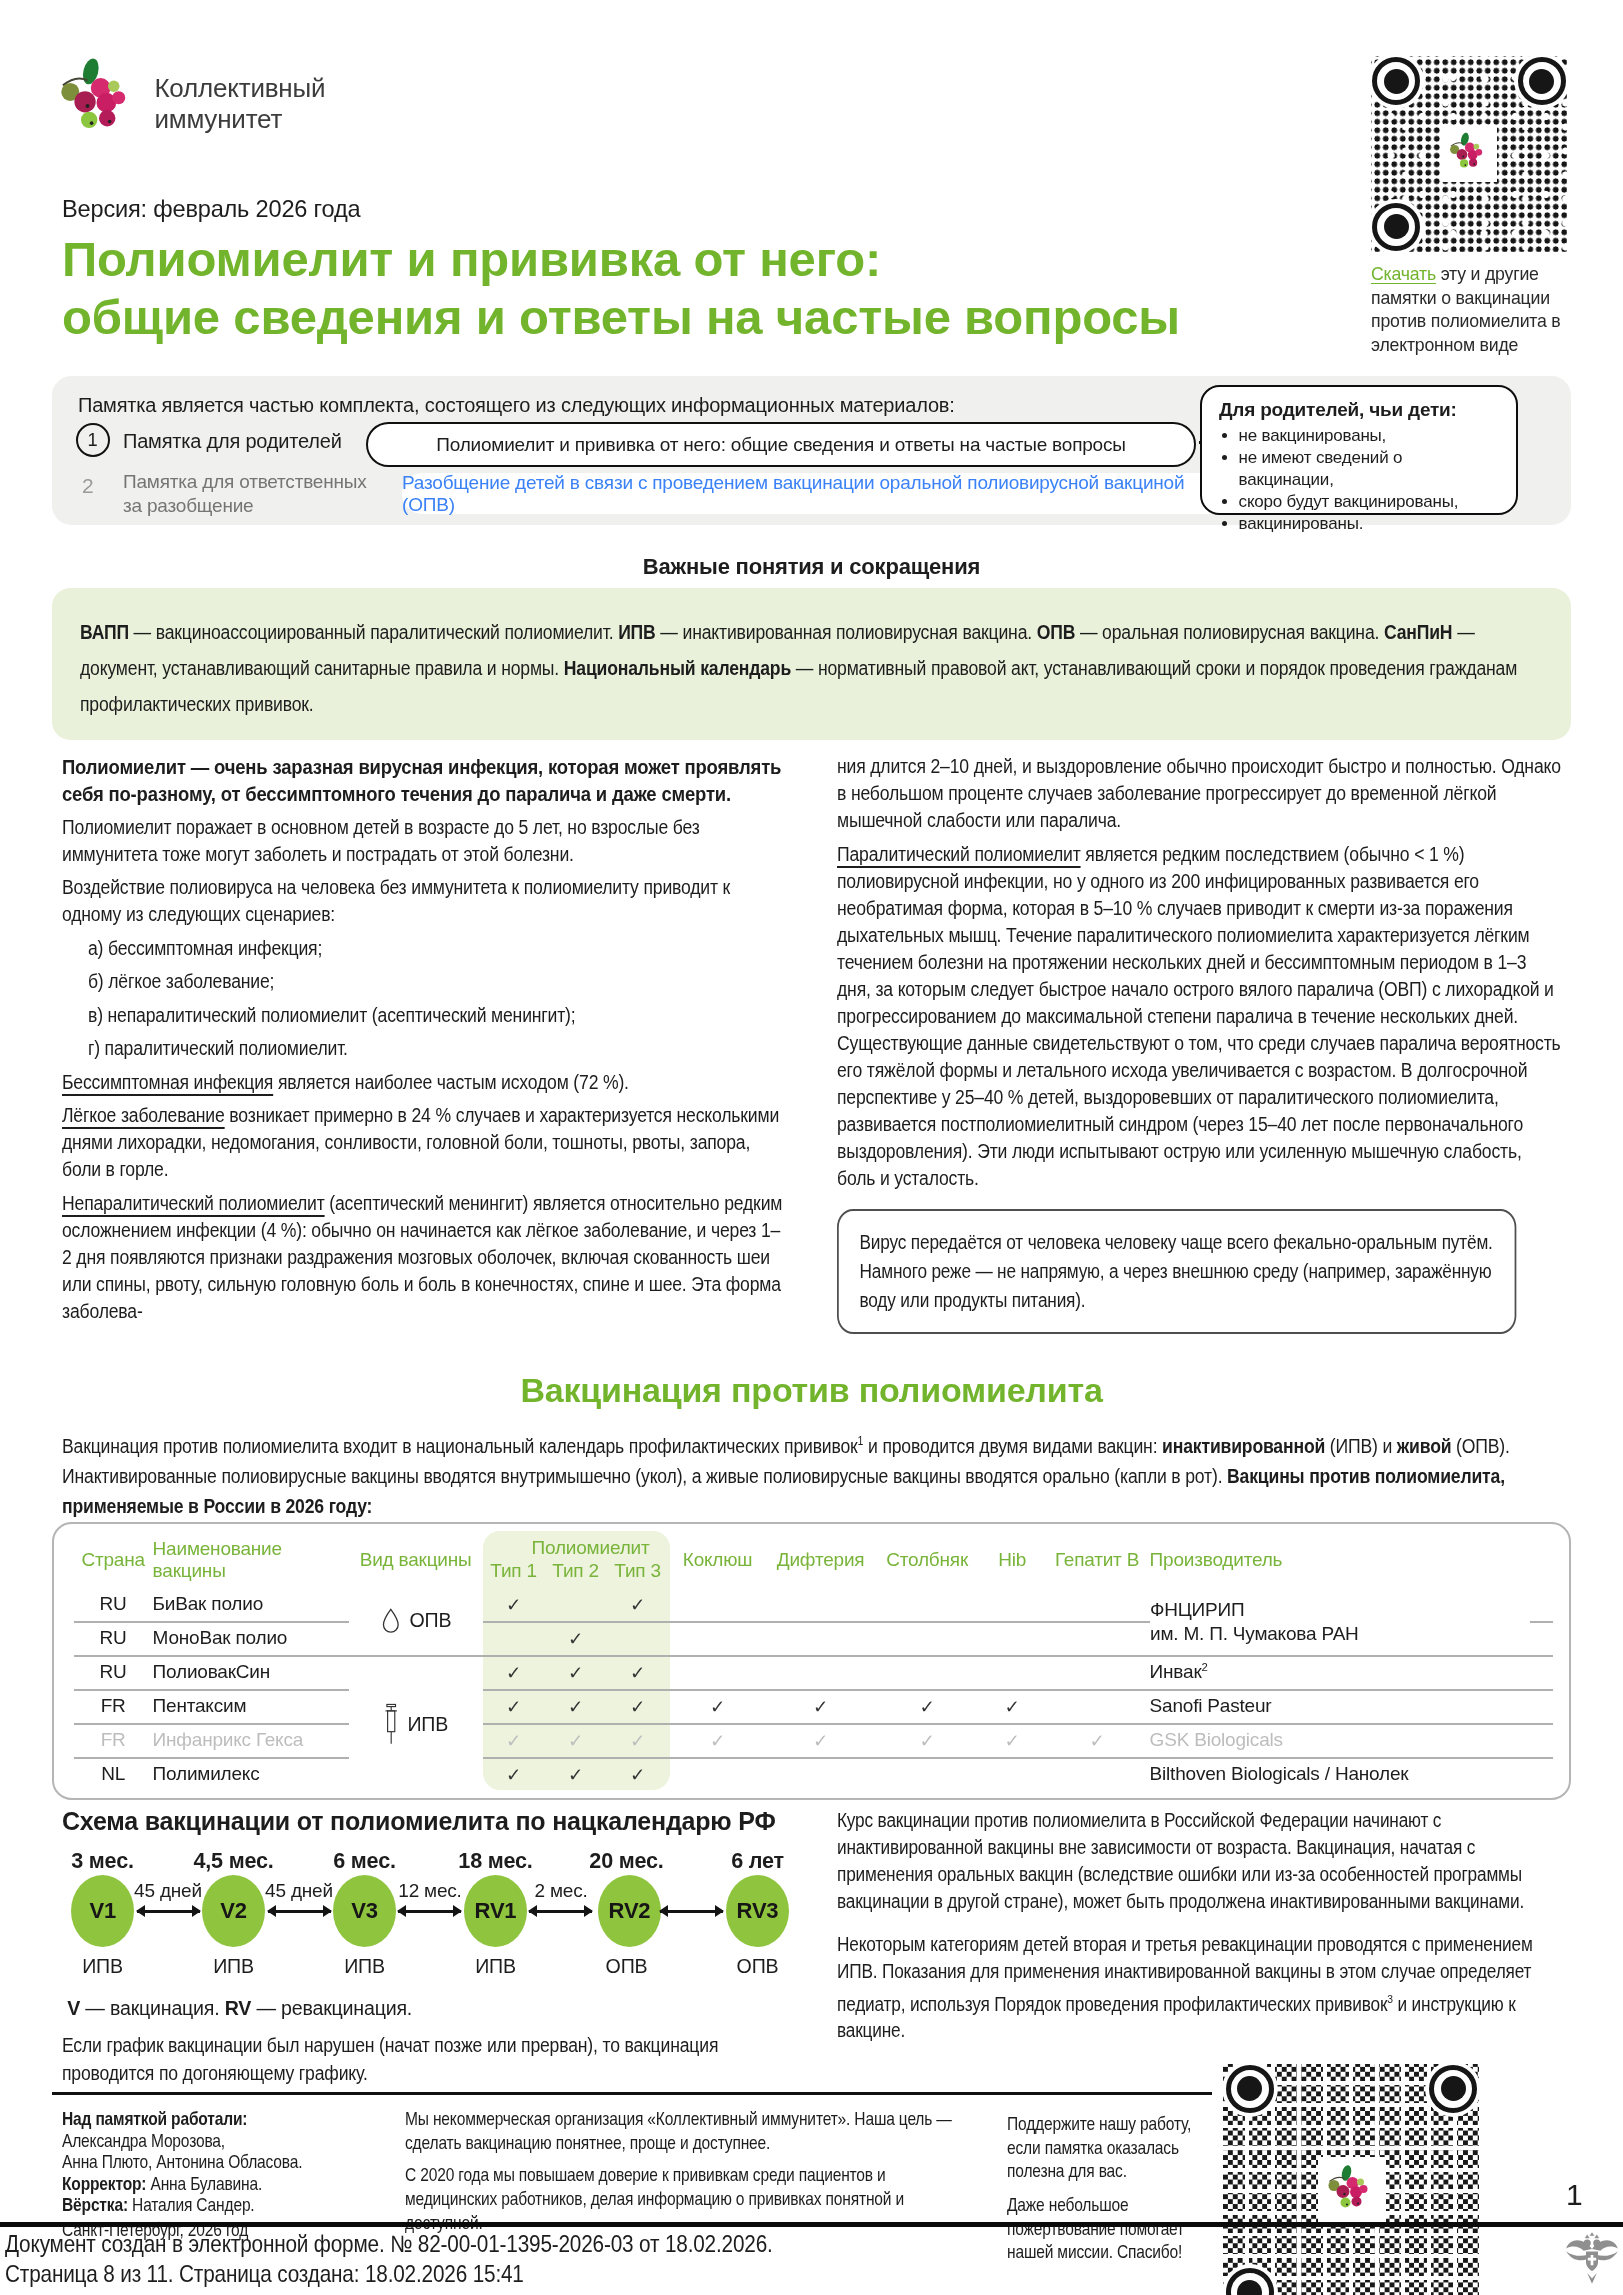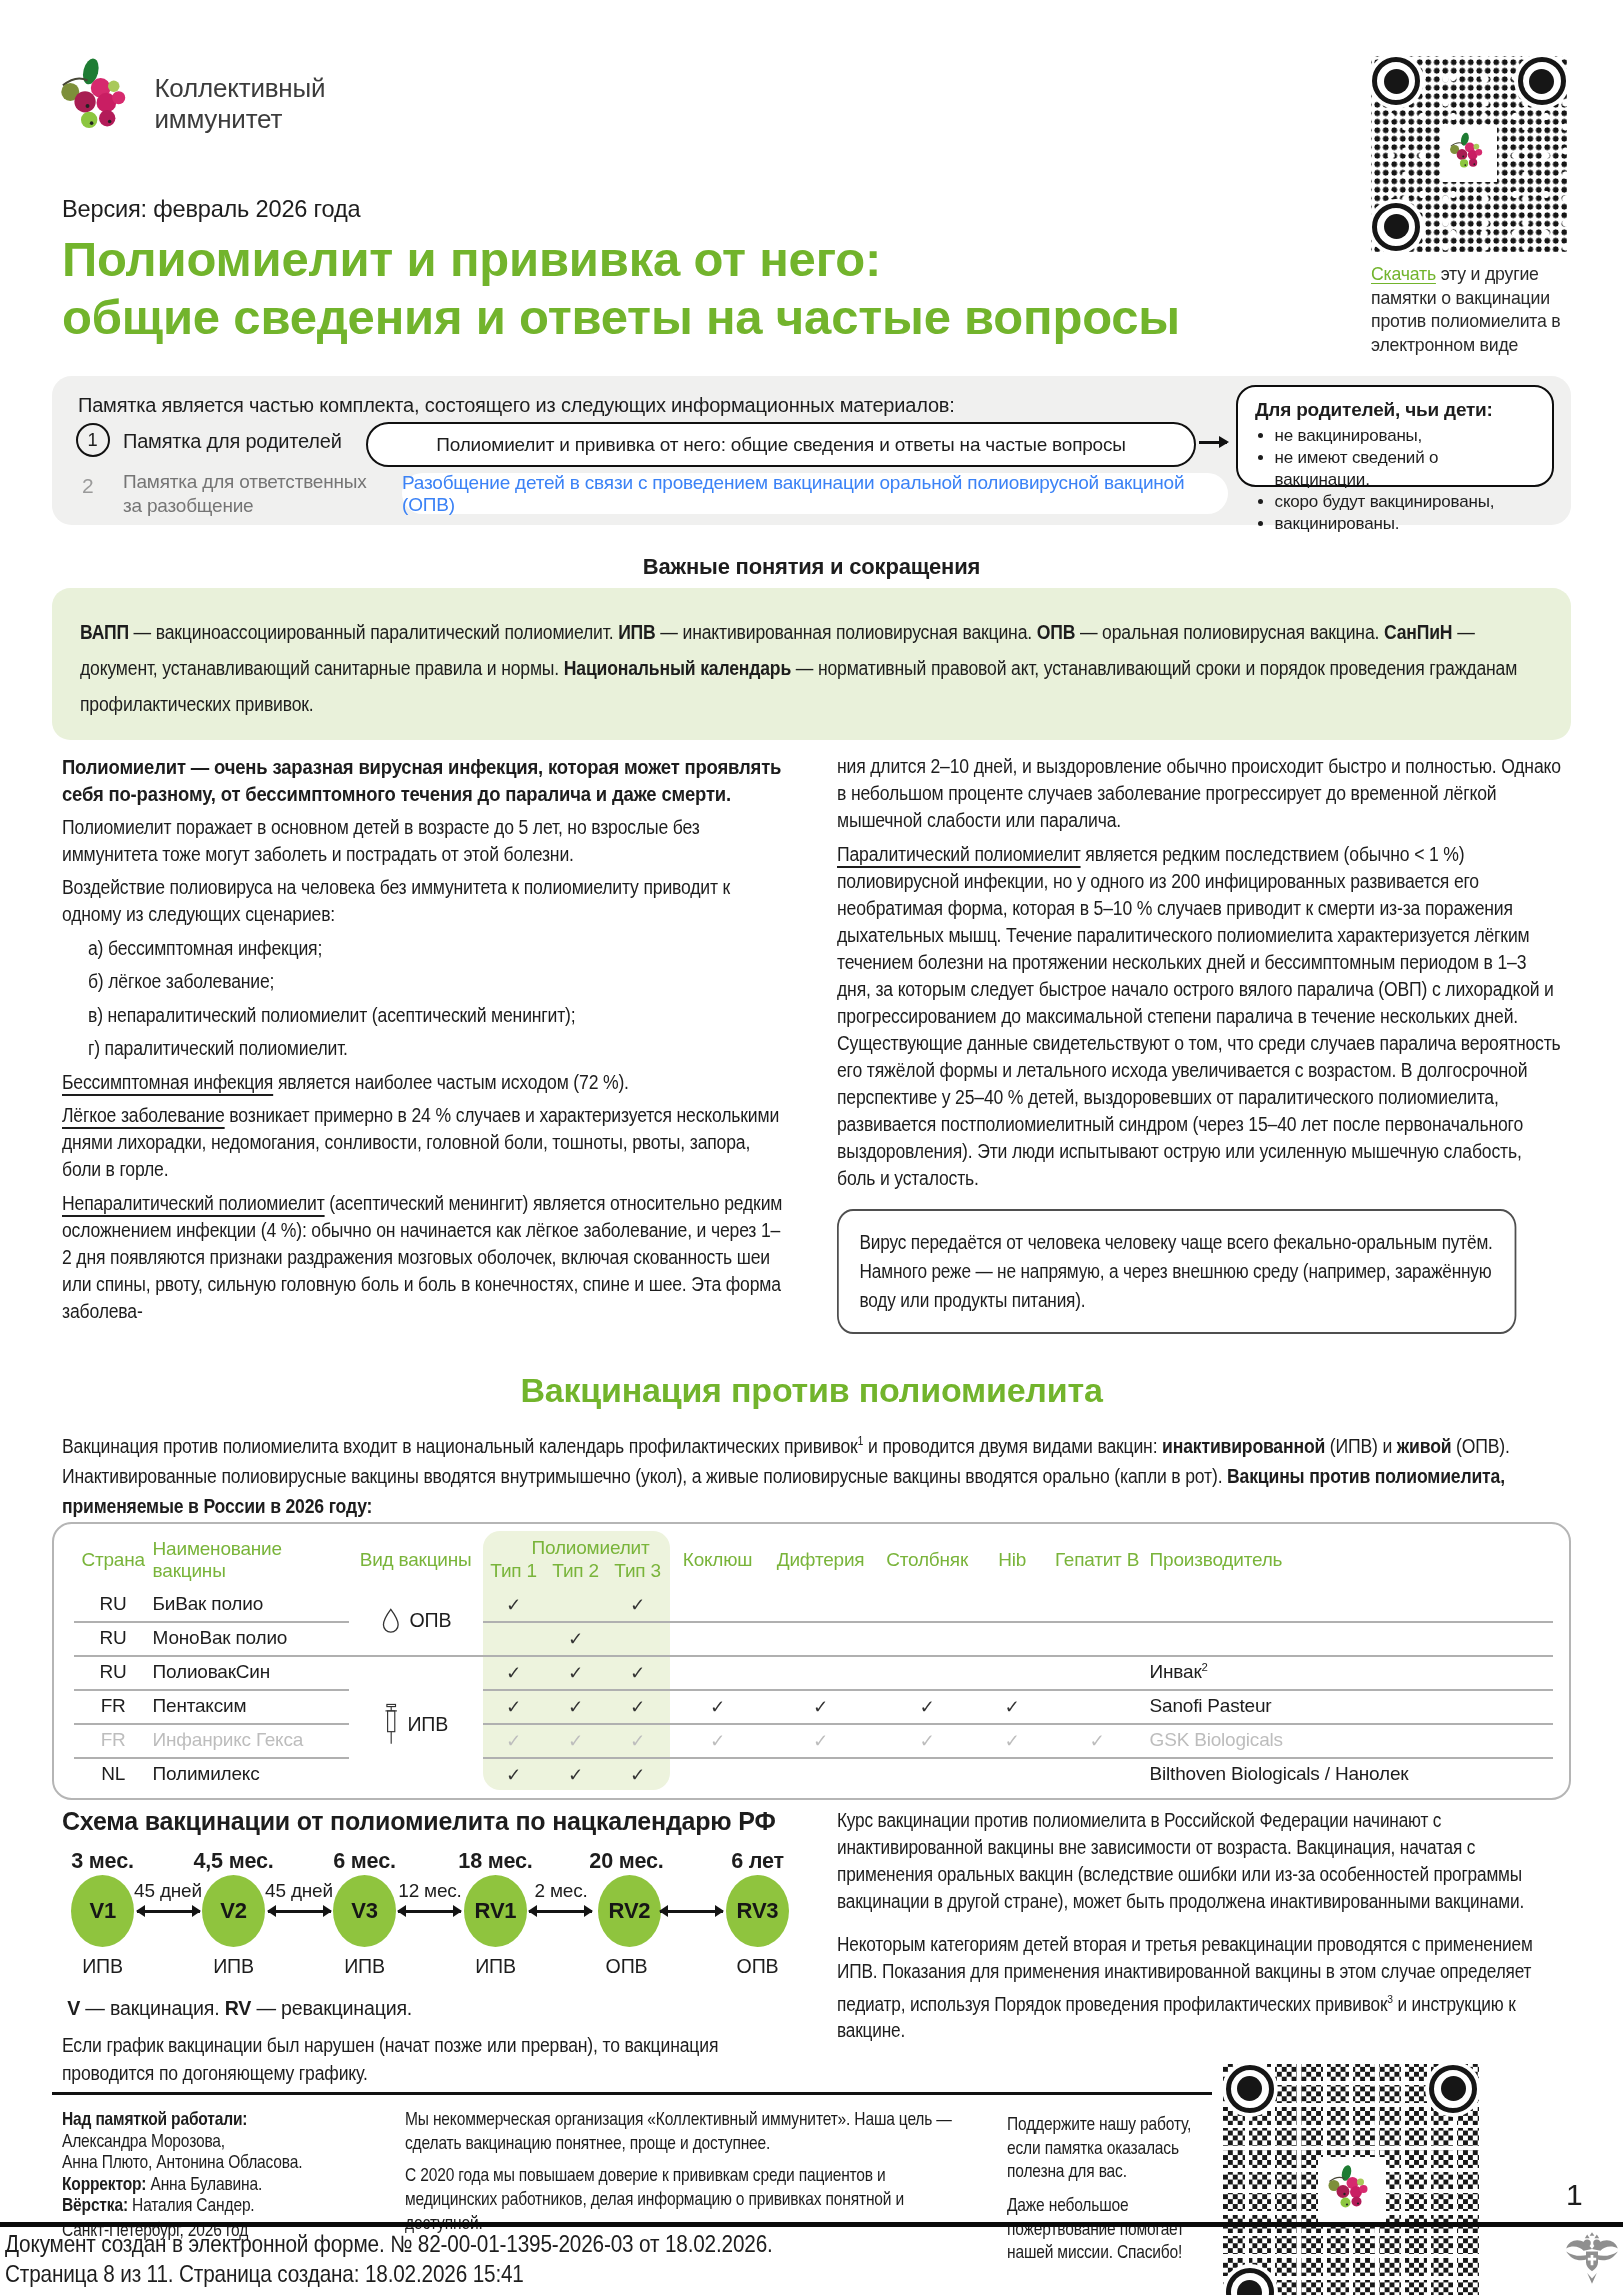--- a/index.html
+++ b/index.html
@@ -50,21 +50,21 @@
   .num-grey{left:30px;top:98px;font-size:21px;color:#9a9a9a;}
   .kit-label1{left:71px;top:54px;font-size:20px;}
   .kit-label2{left:71px;top:94px;font-size:19px;line-height:23.6px;color:#757575;}
   .pill{position:absolute;left:314px;width:826px;height:41px;border-radius:23.6px;background:#fff;
       display:flex;align-items:center;justify-content:center;font-size:19px;}
   .pill1{top:46px;border:2.3px solid #101010;}
   .pill2{top:97px;color:#3b82f6;margin-left:36px;}
   .karr{left:1147px;top:65px;width:27.5px;height:2.6px;background:#111;}
   .karr::after{content:"";position:absolute;right:-2px;top:-5.2px;width:0;height:0;
       border-top:6.5px solid transparent;border-bottom:6.5px solid transparent;border-left:10.5px solid #111;}
-  .audience{left:1184px;top:9.2px;width:318px;height:102px;border:2px solid #0d0d0d;border-radius:19.6px;
+  .audience{left:1148px;top:9.2px;width:318px;height:130px;border:2px solid #0d0d0d;border-radius:19.6px;
       background:#fff;box-sizing:border-box;padding:11.8px 17px;}
   .aud-title{font-size:19px;font-weight:700;margin-bottom:3.9px;}
   .audience ul{margin:0;padding-left:19.6px;}
   .audience li{font-size:17px;line-height:22px;}
 
   .imp-heading{left:52px;top:554px;width:1519px;text-align:center;font-size:22px;font-weight:700;}
   .defbox{left:52px;top:588px;width:1519px;height:152px;background:#e9f1da;border-radius:18.3px;box-sizing:border-box;}
   .defbox-inner{position:absolute;left:27.5px;top:26px;width:1676px;font-size:20px;line-height:36px;}
 
   .colL{left:62px;top:753px;width:826px;}
@@ -351,20 +351,24 @@
         <g stroke="#333" stroke-width="1.6" fill="none">
           <rect x="4" y="2" width="12" height="3"></rect>
           <line x1="10" y1="5" x2="10" y2="11"></line>
           <line x1="2" y1="11" x2="18" y2="11"></line>
           <rect x="5" y="11" width="10" height="29"></rect>
           <line x1="10" y1="40" x2="10" y2="57"></line>
         </g>
       </svg>
       <span>ИПВ</span>
     </div>
+    <div class="prod12">
+      <span>ФНЦИРИП</span>
+      <span>им. М. П. Чумакова РАН</span>
+    </div>
   </div>
 
   <div class="abs schemaL">
     <div class="sch-title">Схема вакцинации от полиомиелита по нацкалендарю РФ</div>
 
     <div class="ms-age" style="left:-25px;">3 мес.</div>
     <div class="ms-age" style="left:106px;">4,5 мес.</div>
     <div class="ms-age" style="left:237px;">6 мес.</div>
     <div class="ms-age" style="left:368px;">18 мес.</div>
     <div class="ms-age" style="left:499px;">20 мес.</div>

